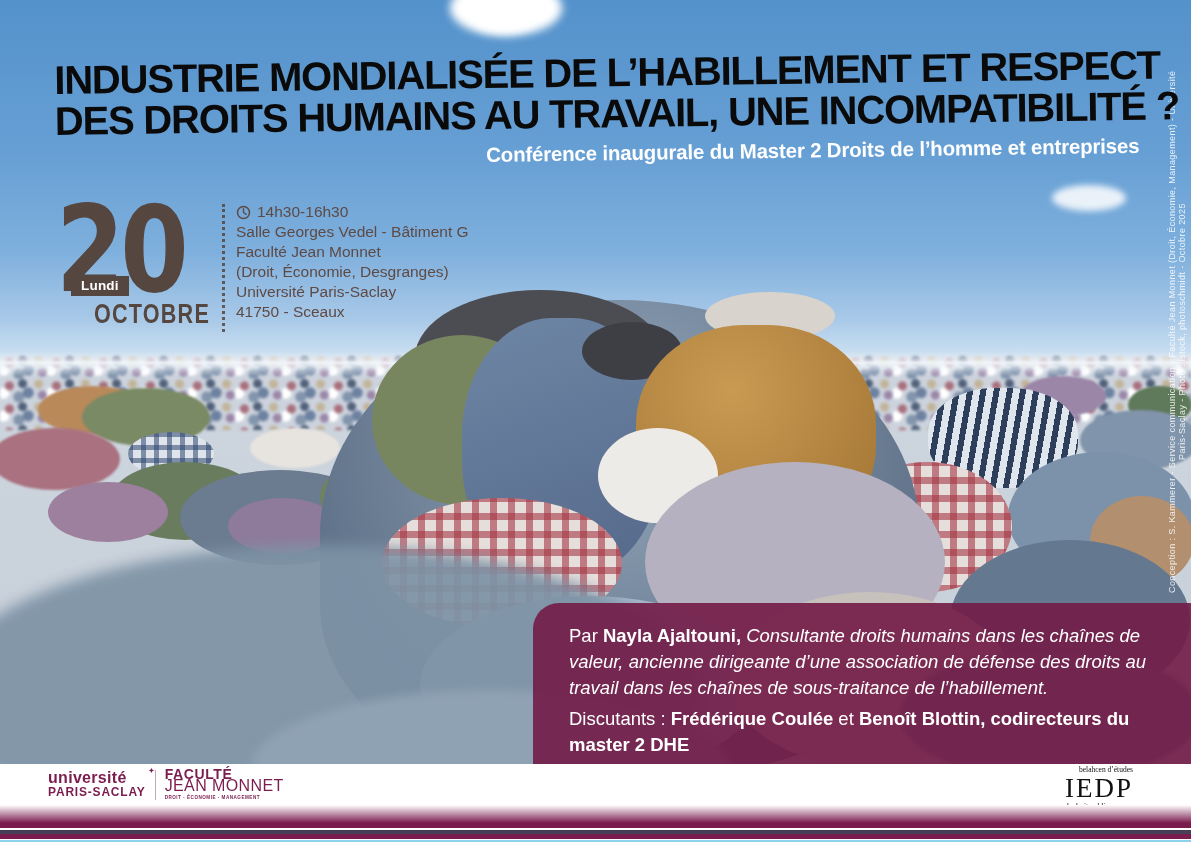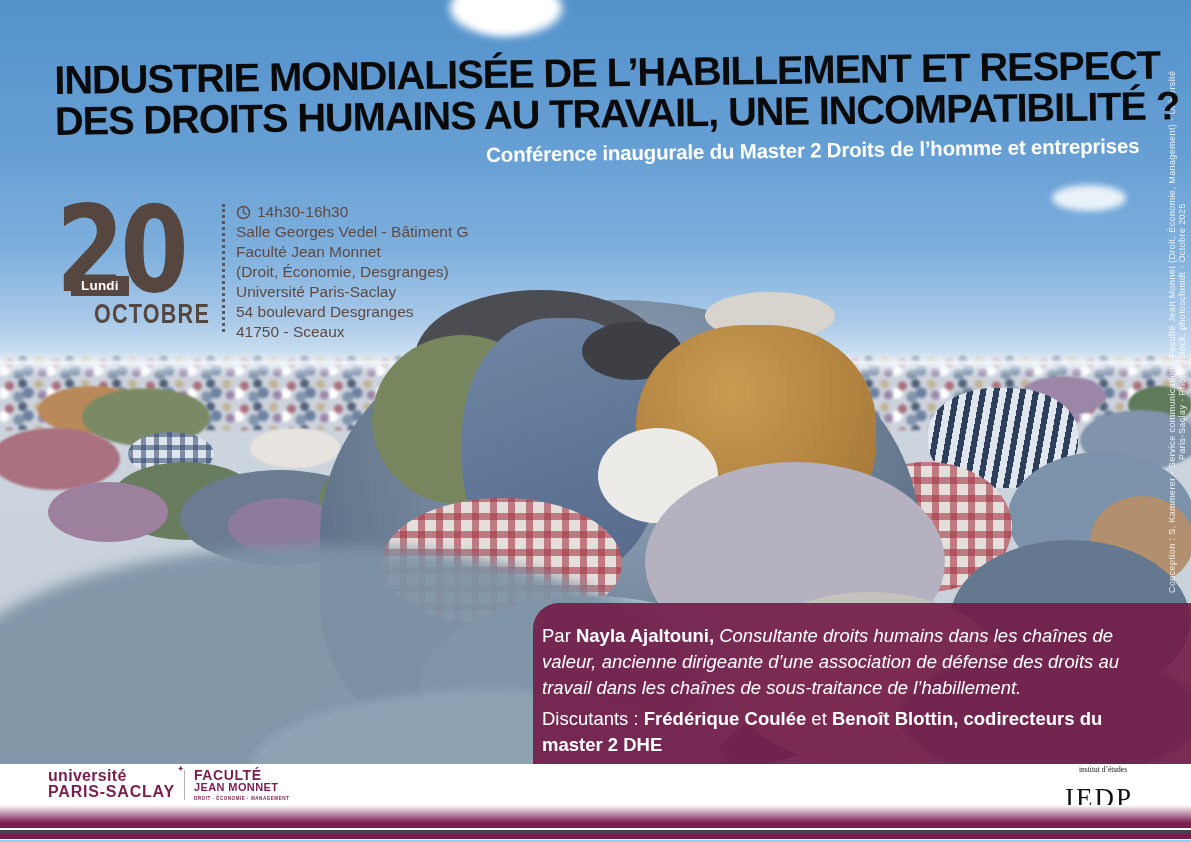--- a/index.html
+++ b/index.html
@@ -46,41 +46,41 @@
     font-size:13.5px;font-weight:bold;padding:2px 10px 3px;letter-spacing:.2px;}
   .month{position:absolute;left:94px;top:299px;font-size:27px;font-weight:600;color:#564640;
     letter-spacing:1.5px;transform:scaleX(.8);transform-origin:left top;}
   .divider{position:absolute;left:222px;top:204px;height:128px;width:0;border-left:3px dotted #564640;opacity:.85;}
   
   .details{position:absolute;left:236px;top:202px;color:#5d4a45;font-size:15.5px;line-height:20px;font-weight:500;}
   .time-row{display:flex;align-items:center;gap:6px;}
   .clock-icon{display:inline-block;width:15px;height:15px;}
   
   .speaker-panel{position:absolute;left:533px;top:603px;width:658px;height:161px;box-sizing:border-box;
-    background:rgba(114,27,70,.9);border-top-left-radius:26px;padding:20px 30px 0 9px;
+    background:rgba(114,27,70,.9);border-top-left-radius:26px;padding:20px 30px 0 36px;
     color:#fff;font-size:18.5px;line-height:26px;}
   .speaker-panel .b{font-weight:bold;}
   .speaker-panel .i{font-style:italic;}
   .speaker-panel p{margin:0;}
   .speaker-panel p + p{margin-top:5px;}
   
   .footer-bar{position:absolute;left:0;top:764px;width:100%;height:41px;background:#ffffff;}
   .contact{position:absolute;left:240px;right:240px;top:0;height:41px;display:flex;align-items:center;justify-content:center;
     font-style:italic;font-size:17px;color:#1c1c1c;}
   .logo-ups{position:absolute;left:48px;top:5px;display:flex;align-items:center;gap:9px;color:#7a1c4e;}
   .ups-universite{font-size:16px;font-weight:600;letter-spacing:.3px;line-height:14px;position:relative;}
   .sparkle{position:absolute;top:-7px;right:-9px;font-size:7px;color:#7a1c4e;}
-  .ups-campus{font-size:16px;font-weight:800;letter-spacing:.8px;}
+  .ups-campus{font-size:12px;font-weight:800;letter-spacing:.8px;}
   .logo-divider{width:1px;height:30px;background:#bdaeb4;}
   .fac-1{font-size:14px;font-weight:800;letter-spacing:.6px;line-height:11px;}
-  .fac-2{font-size:11px;font-weight:700;letter-spacing:.4px;line-height:12px;}
+  .fac-2{font-size:16px;font-weight:400;letter-spacing:.4px;line-height:12px;}
   .fac-3{font-size:4.6px;font-weight:700;letter-spacing:.5px;margin-top:3px;}
   .logo-iedp{position:absolute;right:58px;top:2px;font-family:"Liberation Serif",serif;color:#111;text-align:left;line-height:1;}
   .iedp-top{font-size:7.5px;margin-left:14px;}
-  .iedp-main{font-size:27px;letter-spacing:2px;margin-top:11px;}
+  .iedp-main{font-size:27px;letter-spacing:2px;margin-top:1px;}
   .iedp-bottom{font-size:7.5px;margin-top:1px;}
   .footer-band{position:absolute;left:0;top:805px;width:100%;}
   .bg1{height:18px;background:linear-gradient(180deg,#ffffff,#7a1c4e);}
   .bg2{height:5px;background:#7a1c4e;}
   .bg3{height:2px;background:#ffffff;}
   .bg4{height:4px;background:#474055;}
   .bg5{height:5px;background:#7a1c4e;}
   .bg6{height:1px;background:#ffffff;}
   .bg7{height:2px;background:#8ed1ec;}
   
@@ -157,21 +157,20 @@
       <svg class="clock-icon" viewBox="0 0 20 20">
         <circle cx="10" cy="10" r="8" fill="none" stroke="#5d4a45" stroke-width="2"></circle>
         <path d="M10 5v5l3.5 2.5" stroke="#5d4a45" stroke-width="1.8" fill="none" stroke-linecap="round"></path>
       </svg>
       <span>14h30-16h30</span>
     </div>
     <div>Salle Georges Vedel - Bâtiment G</div>
     <div>Faculté Jean Monnet</div>
     <div>(Droit, Économie, Desgranges)</div>
     <div>Université Paris-Saclay</div>
-    <div>54 boulevard Desgranges</div>
     <div>41750 - Sceaux</div>
   </div>
 
   <div class="speaker-panel">
     <p><span>Par </span><span class="b">Nayla Ajaltouni,</span><span class="i"> Consultante droits humains dans les chaînes de valeur, ancienne dirigeante d’une association de défense des droits au travail dans les chaînes de sous-traitance de l’habillement.</span></p>
     <p><span>Discutants : </span><span class="b">Frédérique Coulée</span><span> et </span><span class="b">Benoît Blottin, codirecteurs du master 2 DHE</span></p>
   </div>
 
   <div class="footer-bar">
     <div class="logo-ups">
@@ -180,21 +179,21 @@
         <div class="ups-campus">PARIS-SACLAY</div>
       </div>
       <div class="logo-divider"></div>
       <div>
         <div class="fac-1">FACULTÉ</div>
         <div class="fac-2">JEAN MONNET</div>
         <div class="fac-3">DROIT · ÉCONOMIE · MANAGEMENT</div>
       </div>
     </div>
     <div class="logo-iedp">
-      <div class="iedp-top">institut d’études</div>
+      <div class="iedp-top">belahcen d’études</div>
       <div class="iedp-main">IEDP</div>
       <div class="iedp-bottom">de droit public</div>
     </div>
   </div>
   <div class="footer-band">
     <div class="bg1"></div>
     <div class="bg2"></div>
     <div class="bg3"></div>
     <div class="bg4"></div>
     <div class="bg5"></div>

